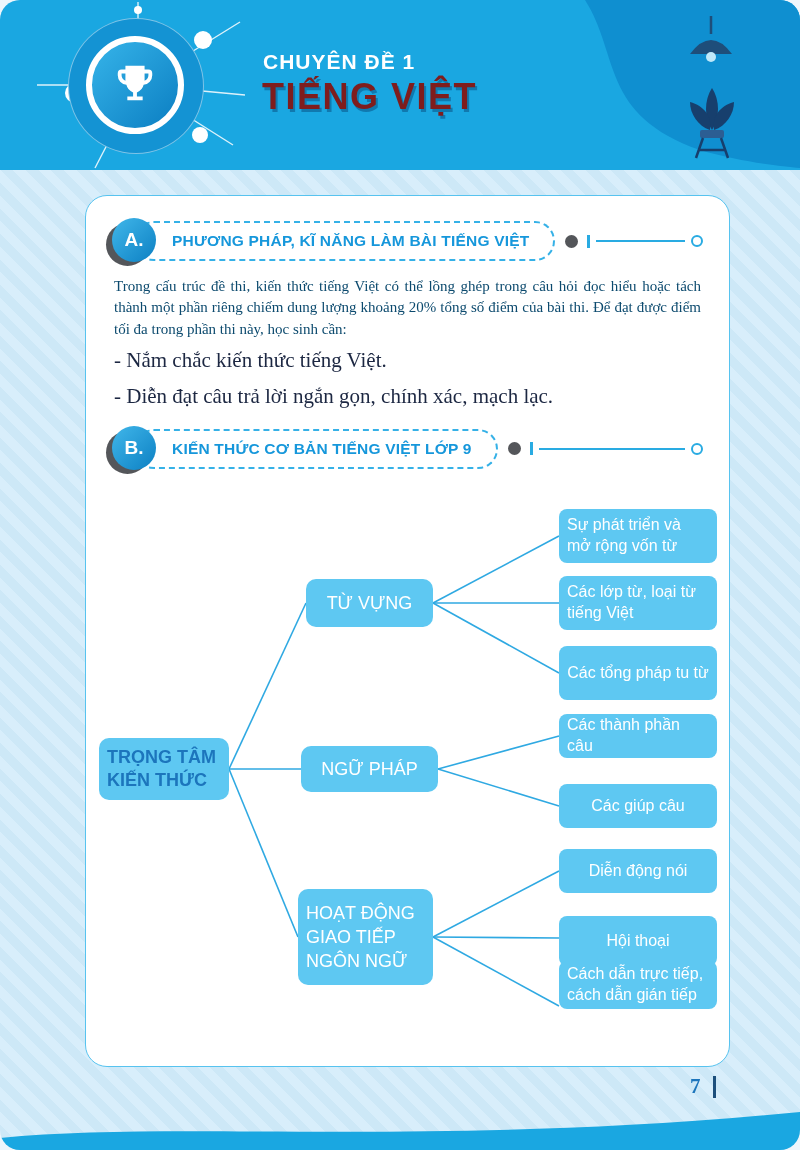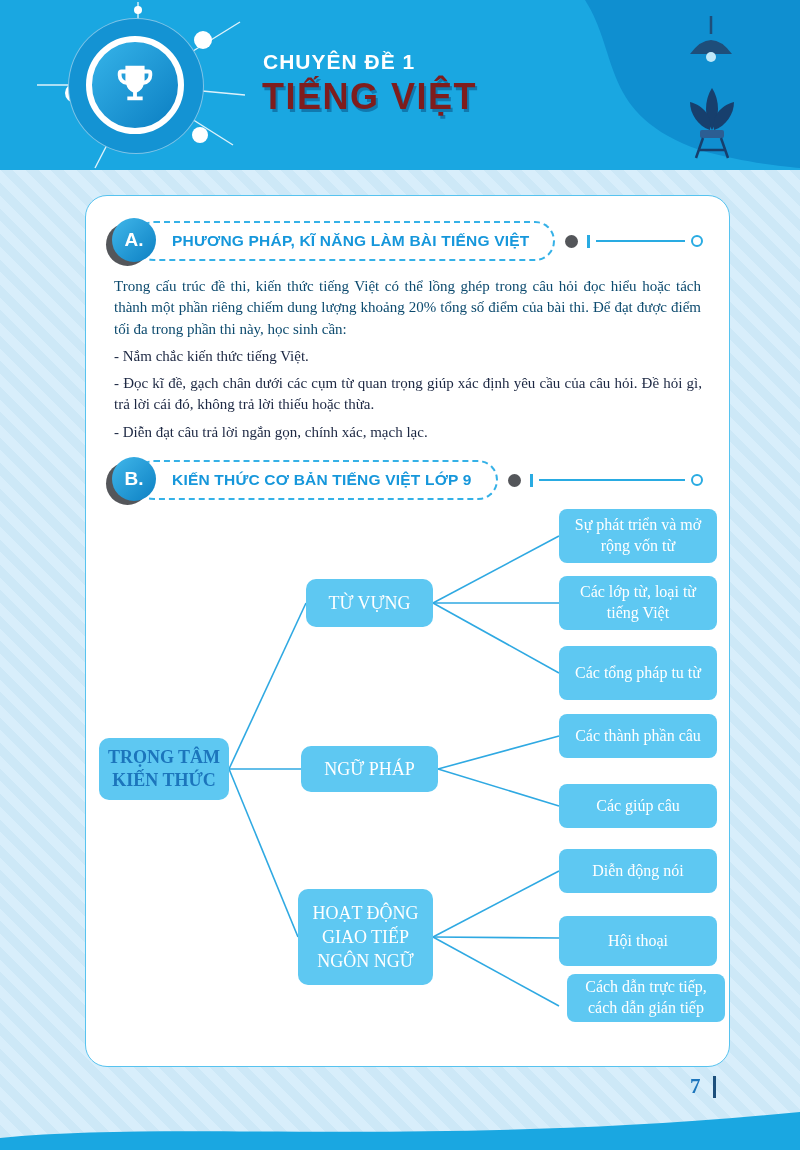--- a/index.html
+++ b/index.html
@@ -1,18 +1,18 @@
 <!DOCTYPE html>
 <html><head>
 <meta charset="utf-8">
 <style>
   html,body{margin:0;padding:0;background:#eef6fc;}
   .page{position:relative;width:800px;height:1150px;overflow:hidden;
     background:repeating-linear-gradient(45deg,#d8eefb 0px,#d8eefb 9px,#cde8f7 9px,#cde8f7 18px);
-    font-family:"Liberation Sans",sans-serif;}
+    font-family:"Liberation Sans",sans-serif;border-radius:20px;}
   
   .header{position:absolute;left:0;top:0;width:800px;height:170px;background:#1aa7e1;overflow:hidden;}
   .header svg.blob{position:absolute;left:0;top:0;}
   .burst{position:absolute;left:35px;top:0;}
   .badge-circle-outer{position:absolute;left:68px;top:18px;width:134px;height:134px;border-radius:50%;
     background:#1493d3;border:1px solid rgba(255,255,255,.45);}
   .badge-circle-inner{position:absolute;left:86px;top:36px;width:98px;height:98px;border-radius:50%;
     background:linear-gradient(135deg,#36b4e9,#0b7ec2);border:6px solid #ffffff;box-sizing:border-box;
     display:flex;align-items:center;justify-content:center;}
   .chapter-label{position:absolute;left:263px;top:50px;color:#ffffff;font-size:21px;font-weight:bold;letter-spacing:1px;}
@@ -32,38 +32,38 @@
     display:flex;align-items:center;justify-content:center;}
   .pill{margin-left:-24px;z-index:2;background:#fff;border:2px dashed #35b1e7;border-radius:24px;
     padding:9px 24px 9px 36px;color:#1697db;font-weight:bold;font-size:15.5px;letter-spacing:.2px;white-space:nowrap;}
   .tail{display:flex;align-items:center;flex:1;margin-left:10px;}
   .tail-dot{width:13px;height:13px;border-radius:50%;background:#54565a;flex:0 0 auto;}
   .tail-tick{width:3px;height:13px;background:#29abe2;margin-left:9px;flex:0 0 auto;}
   .tail-line{flex:1;height:2px;background:#29abe2;margin:0 6px;}
   .tail-end{width:8px;height:8px;border:2px solid #29abe2;border-radius:50%;background:#fff;flex:0 0 auto;}
   .bodytext{font-family:"Liberation Serif",serif;color:#0c4a6e;font-size:15px;line-height:1.42;
     text-align:justify;margin:12px 2px 0 2px;}
-  .bullet{font-family:"Liberation Serif",serif;color:#1c2742;font-size:15px;line-height:1.42;
+  .bullet{font-family:"Liberation Serif",serif;color:#1c2742;font-size:21px;line-height:1.42;
     text-align:justify;margin:6px 1px 0 2px;}
   .secB{margin-top:14px;}
   
   .mindmap{position:absolute;left:0;top:310px;width:645px;height:548px;}
   .mindmap svg.links{position:absolute;left:0;top:0;}
   .node{position:absolute;background:#5ec8f2;border-radius:10px;color:#ffffff;
-    font-family:Liberation Serif, serif;display:flex;align-items:center;justify-content:center;
-    text-align:center;box-sizing:border-box;padding:4px 8px;}
+    font-family:Liberation Sans, sans-serif;display:flex;align-items:center;justify-content:center;
+    text-align:left;box-sizing:border-box;padding:4px 8px;}
   .node-root{left:13px;top:232px;width:130px;height:62px;color:#1c75bc;font-weight:bold;font-size:18px;line-height:1.3;}
   .node-branch{font-size:18px;line-height:1.35;}
   .node-tv{left:220px;top:73px;width:127px;height:48px;}
   .node-np{left:215px;top:240px;width:137px;height:46px;}
   .node-hd{left:212px;top:383px;width:135px;height:96px;}
   .node-leaf{left:473px;width:158px;font-size:16px;line-height:1.3;border-radius:8px;}
   .leaf-0{top:3px;height:54px;}  .leaf-1{top:70px;height:54px;}  .leaf-2{top:140px;height:54px;}
   .leaf-3{top:208px;height:44px;} .leaf-4{top:278px;height:44px;}
-  .leaf-5{top:343px;height:44px;} .leaf-6{top:410px;height:50px;} .leaf-7{top:468px;height:48px;margin-left:8px;}
+  .leaf-5{top:343px;height:44px;} .leaf-6{top:410px;height:50px;} .leaf-7{top:455px;height:48px;}
   
   .page-num{position:absolute;left:690px;top:1074px;display:flex;align-items:center;}
   .page-num .num{color:#1c75bc;font-family:"Liberation Serif",serif;font-size:21px;font-weight:bold;}
   .page-num .bar{width:3px;height:22px;background:#1c4f7c;margin-left:12px;}
   .bottom-wave{position:absolute;left:0;bottom:0;}
 </style>
 </head>
 <body>
 
 <div class="page">
@@ -132,21 +132,20 @@
         <div class="tail">
           <span class="tail-dot"></span>
           <span class="tail-tick"></span>
           <span class="tail-line"></span>
           <span class="tail-end"></span>
         </div>
       </div>
 
       <p class="bodytext">Trong cấu trúc đề thi, kiến thức tiếng Việt có thể lồng ghép trong câu hỏi đọc hiểu hoặc tách thành một phần riêng chiếm dung lượng khoảng 20% tổng số điểm của bài thi. Để đạt được điểm tối đa trong phần thi này, học sinh cần:</p>
       <p class="bullet">- Nắm chắc kiến thức tiếng Việt.</p>
-      <p class="bullet">- Đọc kĩ đề, gạch chân dưới các cụm từ quan trọng giúp xác định yêu cầu của câu hỏi. Đề hỏi gì, trả lời cái đó, không trả lời thiếu hoặc thừa.</p>
       <p class="bullet">- Diễn đạt câu trả lời ngắn gọn, chính xác, mạch lạc.</p>
 
       <div class="sec secB">
         <div class="badge-wrap">
           <div class="badge-shadow"></div>
           <div class="badge">B.</div>
         </div>
         <div class="pill">KIẾN THỨC CƠ BẢN TIẾNG VIỆT LỚP 9</div>
         <div class="tail">
           <span class="tail-dot"></span>

